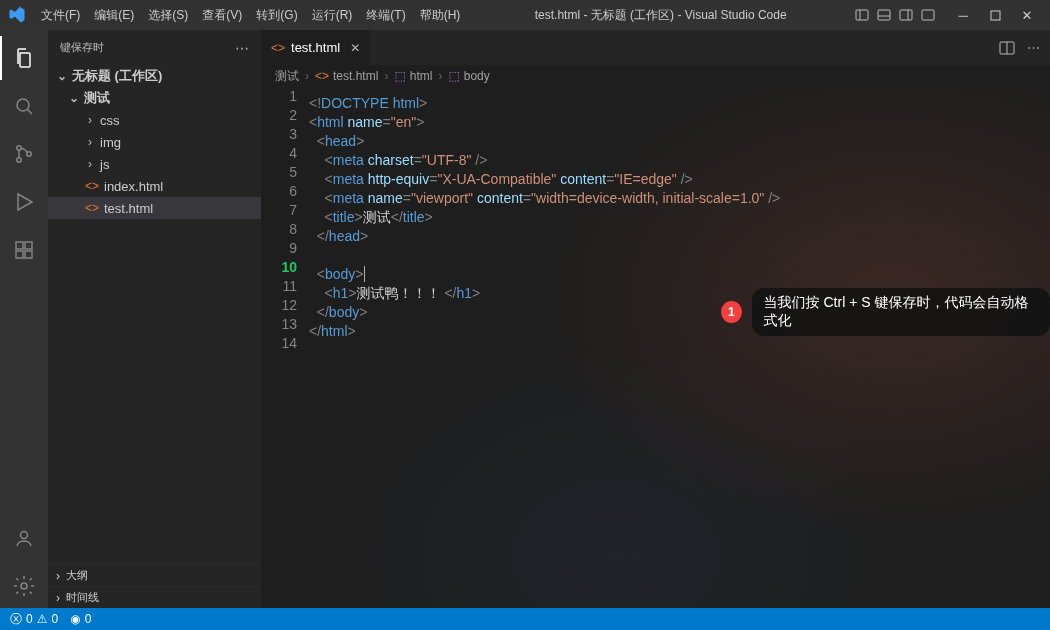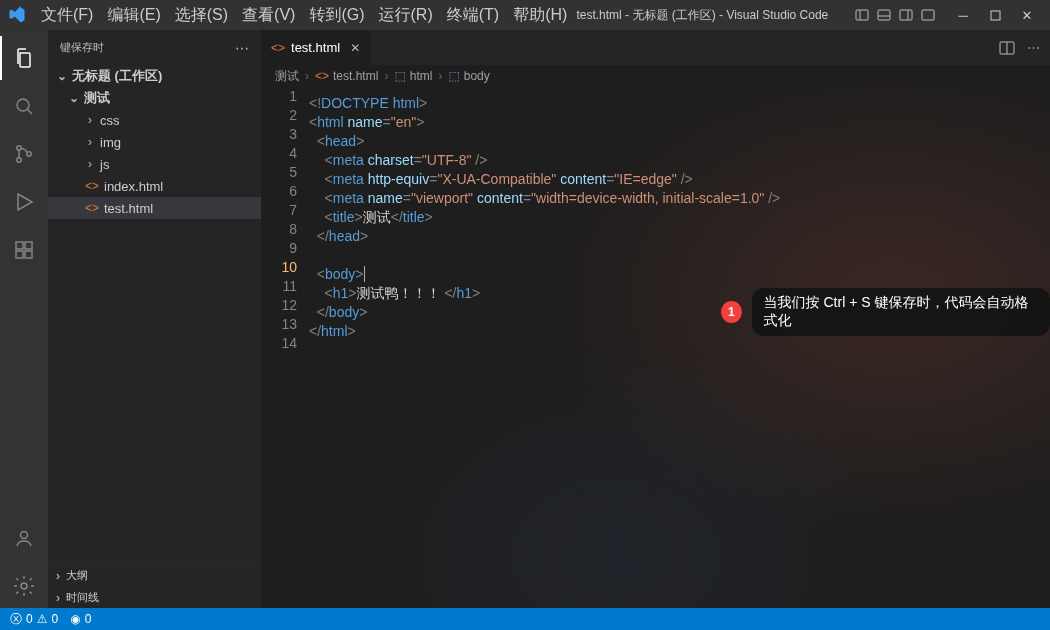--- a/index.html
+++ b/index.html
@@ -1,20 +1,20 @@
 <!DOCTYPE html>
 <html><head>
 <meta charset="utf-8">
 <style>
 * { margin:0; padding:0; box-sizing:border-box; font-family:"Segoe UI","Microsoft YaHei",sans-serif; }
 body { width:1050px; height:630px; background:#1e1e1e; color:#ccc; display:flex; flex-direction:column; overflow:hidden; font-size:13px; }
 .titlebar { height:30px; background:#323233; display:flex; align-items:center; padding:0 8px; gap:2px; }
 .vsicon { width:18px; height:18px; margin-right:6px; }
-.menu-item { padding:4px 7px; color:#ccc; cursor:pointer; font-size:16px; border-radius:4px;text-align:center; }
-.title-center { flex:1; font-size:12px; color:#ccc; }
+.menu-item { padding:4px 7px; color:#ccc; cursor:pointer; font-size:12px; border-radius:4px;text-align:center; }
+.title-center { flex:1; text-align:center; font-size:12px; color:#ccc; }
 .win-btn { width:30px; height:30px; display:flex; align-items:center; justify-content:center; color:#ccc; }
 .layout-icons { display:flex; gap:6px; margin-right:10px; }
 .layout-icons span { width:16px; height:16px; display:inline-flex; align-items:center; justify-content:center; }
 
 .mainrow { flex:1; display:flex; overflow:hidden; }
 .activitybar { width:48px; background:#333333; display:flex; flex-direction:column; align-items:center; padding-top:6px; gap:4px; }
 .activitybar .act { width:48px; height:44px; display:flex; align-items:center; justify-content:center; color:#858585; position:relative; }
 .activitybar .act.active { color:#fff; }
 .activitybar .act.active::before { content:""; position:absolute; left:0; top:0; width:2px; height:100%; background:#fff; }
 .activitybar .spacer { flex:1; }
@@ -39,21 +39,21 @@
 .tab .ico { color:#e37933; font-size:12px; }
 .tab .close { color:#bbb; font-size:12px; margin-left:4px; }
 .tab-actions { margin-left:auto; display:flex; align-items:center; gap:12px; padding:0 10px; color:#bbb; }
 .breadcrumb { height:22px; display:flex; align-items:center; gap:6px; padding:0 14px; font-size:12px; color:#a0a0a0; }
 .breadcrumb .sep { color:#666; }
 .breadcrumb .brick { display:flex; align-items:center; gap:4px; }
 .breadcrumb .cube { color:#b180d7; }
 .editor { flex:1; display:flex; font-family:Consolas,monospace; font-size:14px; position:relative; }
 .gutter { width:48px; text-align:right; color:#858585; padding:0 12px 0 0; line-height:19px; }
 .gutter div { height:19px; }
-.gutter .cur { color:#fdba74; font-weight:normal; }
+.gutter .cur { color:#22c55e; font-weight:bold; }
 .code { flex:1; line-height:19px;margin-top:7px; }
 .code .ln { height:19px; white-space:pre; }
 .code .cursor { border-left:1px solid #aeafad; }
 .tok-tag { color:#569cd6; }
 .tok-attr { color:#9cdcfe; }
 .tok-str { color:#ce9178; }
 .tok-pun { color:#808080; }
 .tok-txt { color:#d4d4d4; }
 .tok-doctype { color:#808080; }
 .tok-doctype2 { color:#569cd6; }

